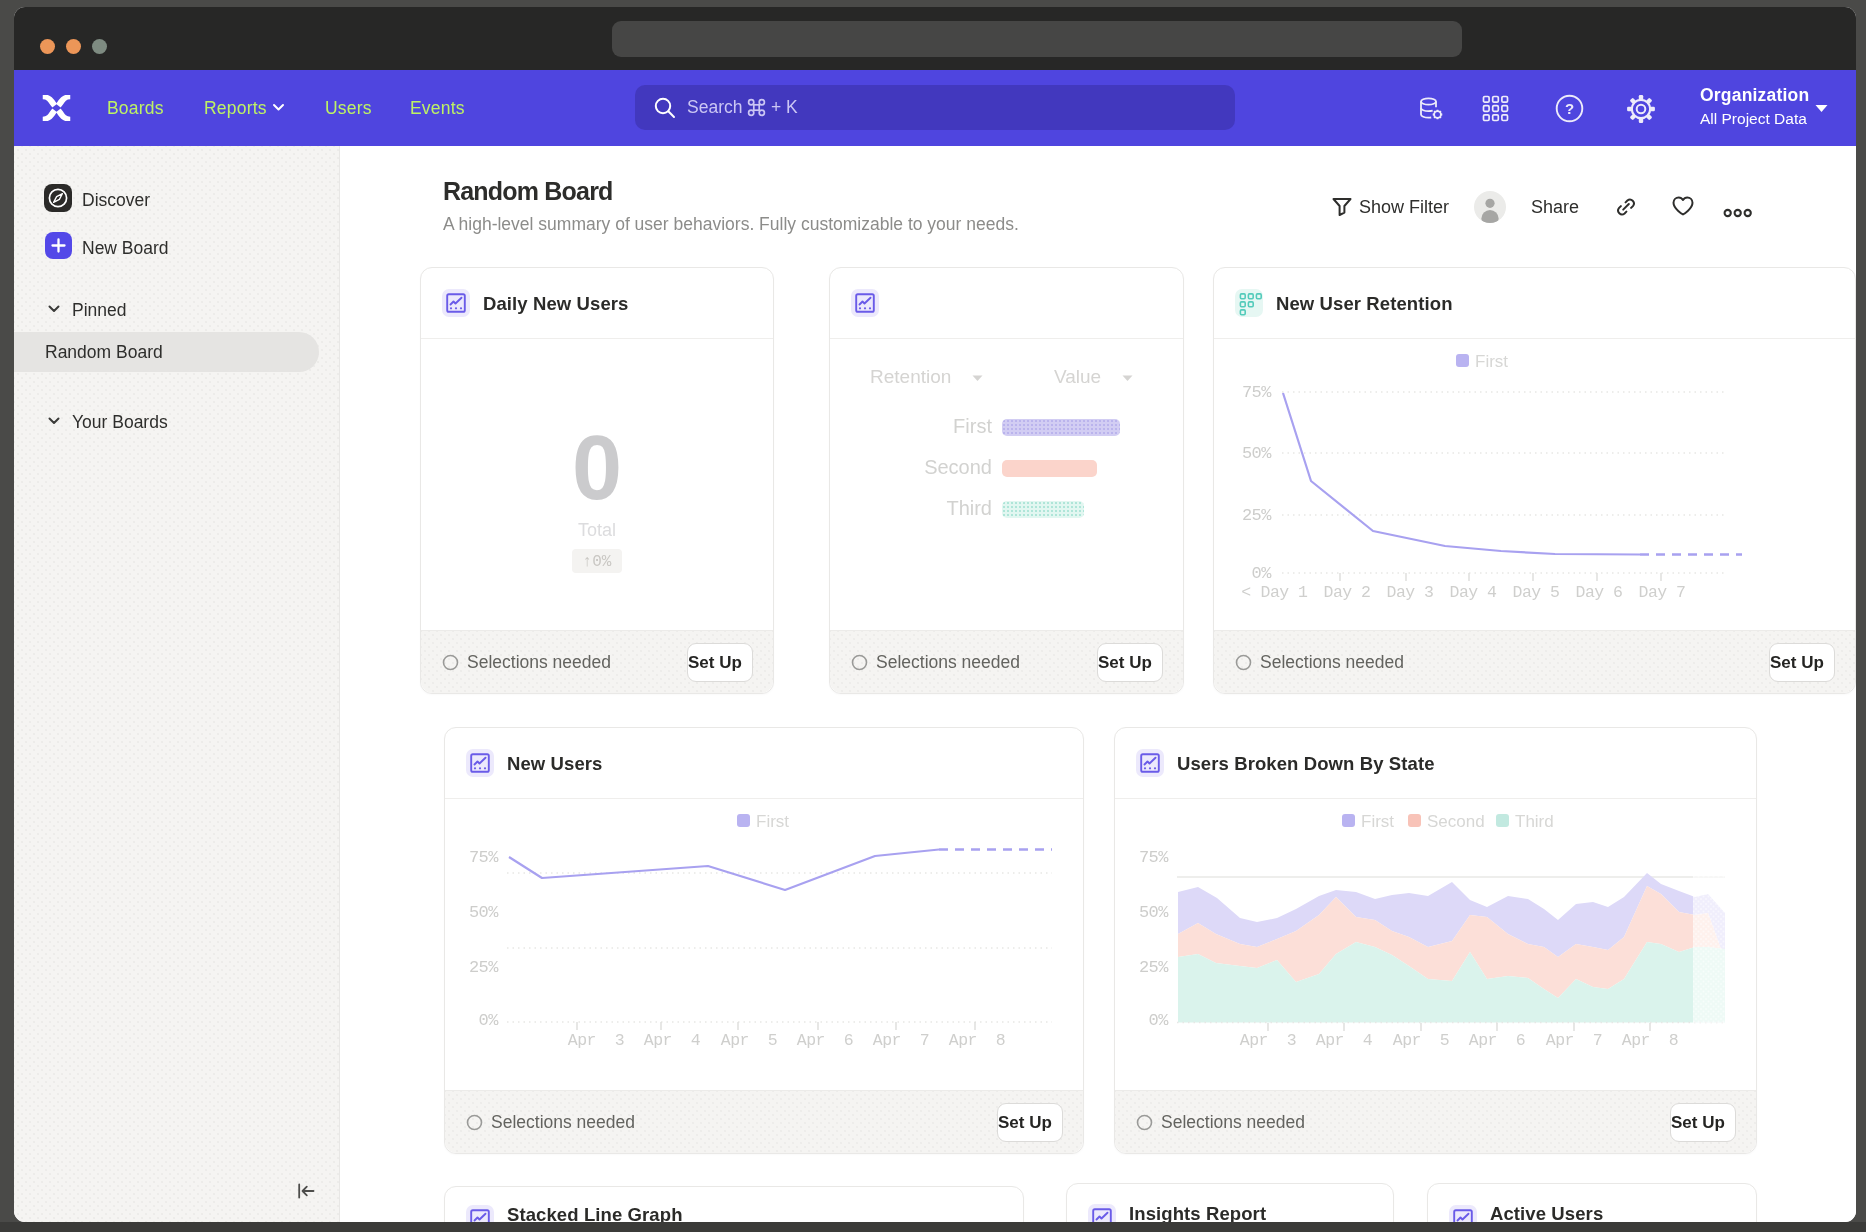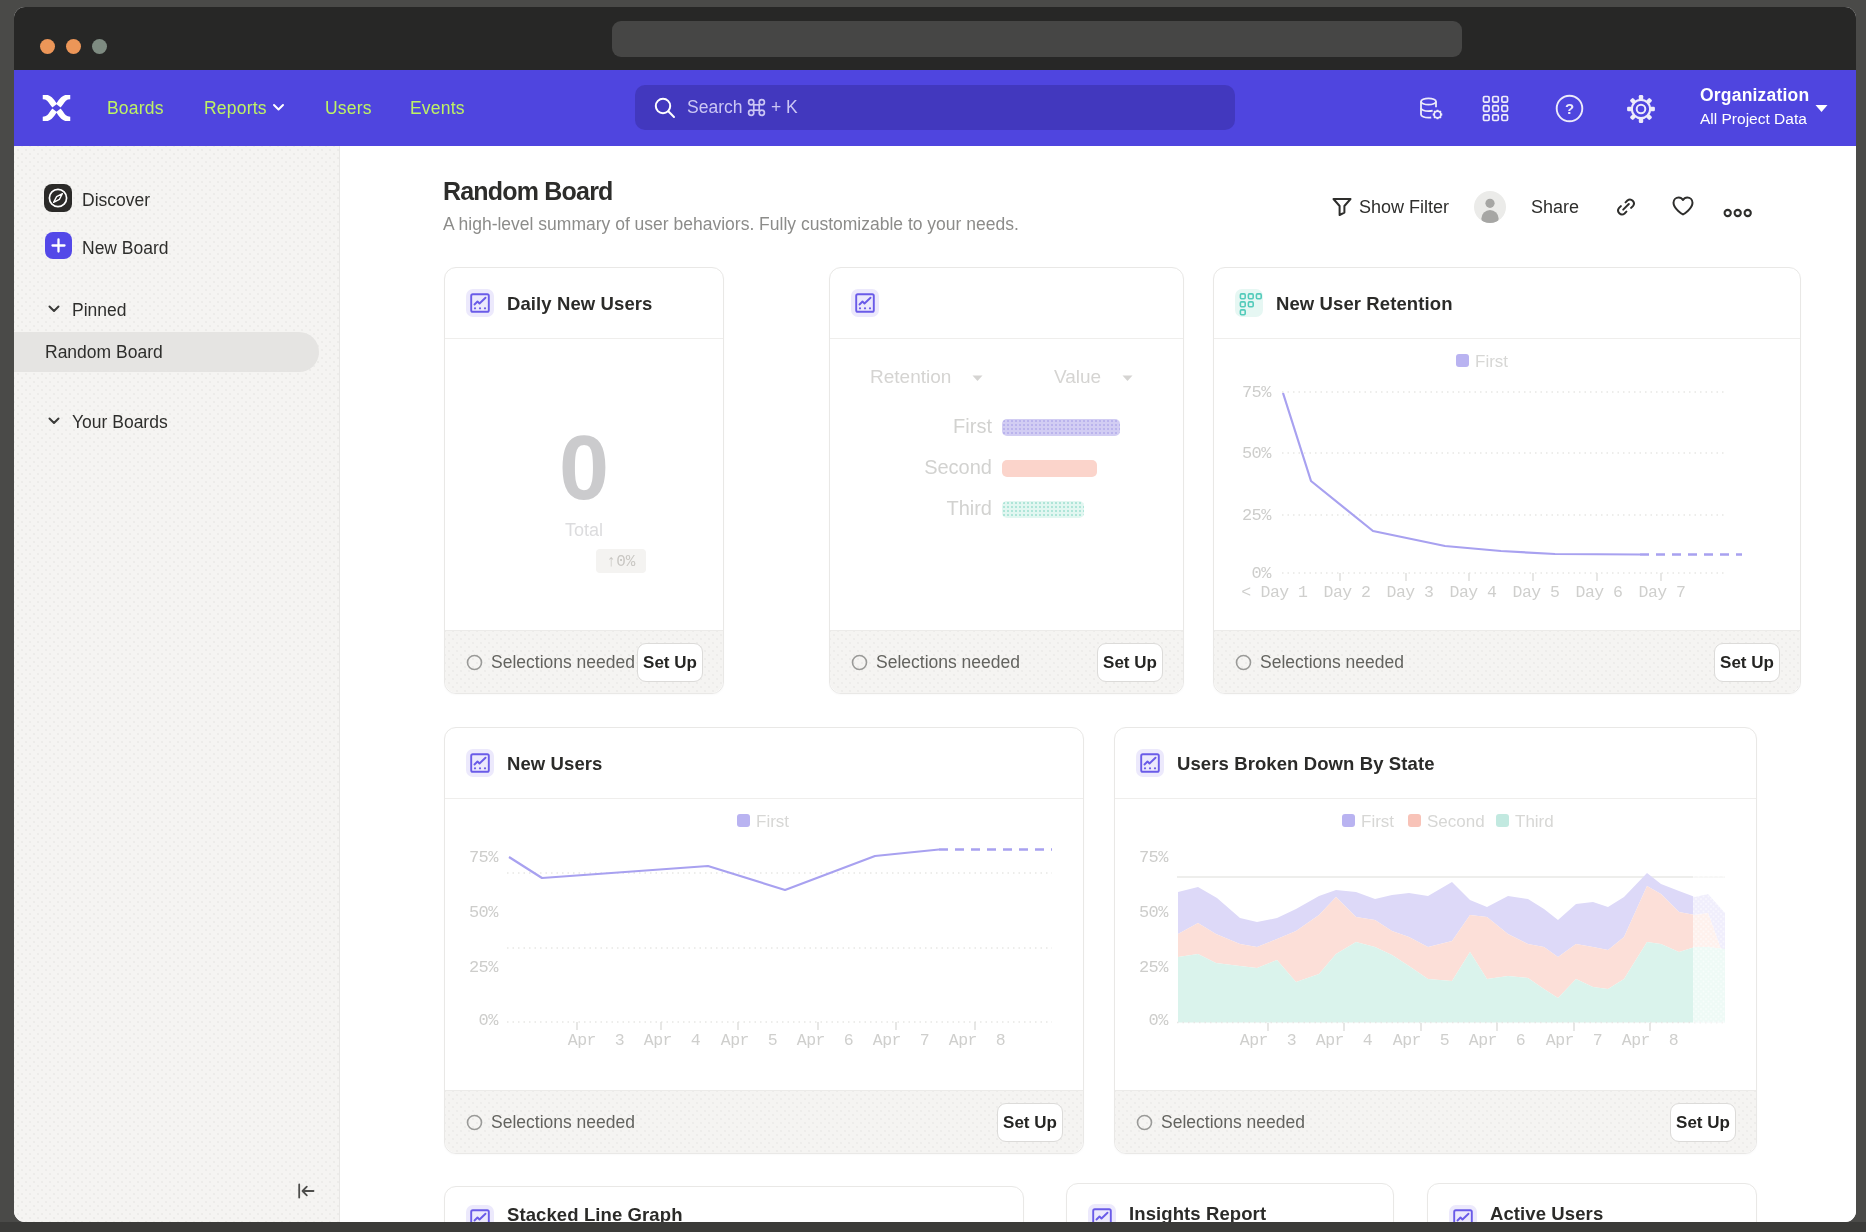--- a/index.html
+++ b/index.html
@@ -14,21 +14,21 @@
 .content{position:absolute;left:327px;top:139px;width:1515px;height:1076px;background:#fff}
 .srow{position:absolute;font-size:17.5px;color:#2E2E2C}
 .card{position:absolute;background:#fff;border:1px solid #E9E8E6;border-radius:12px;box-shadow:0 1px 2px rgba(0,0,0,.025)}
 .chead{position:absolute;left:0;top:0;right:0;height:71px;border-bottom:1px solid #EFEEEC}
 .cicon{position:absolute;width:28px;height:28px;border-radius:7px;background:#ECE9FC}
 .cicon svg{position:absolute;left:0;top:0}
 .ctitle{position:absolute;left:62px;top:0;height:71px;line-height:71px;font-size:18.5px;font-weight:700;color:#2B2B29;letter-spacing:.1px}
 .cfooter{position:absolute;left:0;right:0;bottom:0;height:63px;border-top:1px solid #ECEBE9;border-radius:0 0 12px 12px;background:#F5F4F2;background-image:radial-gradient(circle,rgba(90,90,85,.05) 0.9px,transparent 1.2px),radial-gradient(circle,rgba(90,90,85,.05) 0.9px,transparent 1.2px);background-size:8px 8px;background-position:0 0,4px 4px}
 .fcirc{position:absolute;left:21px;top:23px}
 .ftext{position:absolute;left:46px;top:0;height:63px;line-height:63px;font-size:17.5px;color:#63635F}
-.setup{position:absolute;right:20px;top:12px;width:66px;height:39px;line-height:37px;text-align:center;background:#fff;border:1px solid #DCDBD9;border-radius:9px;font-size:17px;font-weight:700;color:#252523}
+.setup{position:absolute;right:20px;top:12px;width:66px;height:39px;line-height:37px;text-align:left;background:#fff;border:1px solid #DCDBD9;border-radius:9px;font-size:17px;font-weight:700;color:#252523}
 .mono{font-family:"Liberation Mono",monospace}
 .axisy{position:absolute;text-align:right;font-family:"Liberation Mono",monospace;color:#CDCDCB;font-size:17px;letter-spacing:-.5px}
 .axisx{position:absolute;text-align:center;font-family:"Liberation Mono",monospace;color:#CFCFCD;font-size:16.5px;letter-spacing:-.5px;white-space:pre}
 .leg{position:absolute;font-size:17px;color:#D7D7D5}
 .legsq{position:absolute;width:13px;height:13px;border-radius:3px}
 </style></head><body>
 <div class="window">
   <div class="titlebar">
     <span class="tl" style="left:26px;background:#EC9658"></span>
     <span class="tl" style="left:52px;background:#EC9658"></span>
@@ -156,21 +156,21 @@
   </svg>
   <svg style="position:absolute;left:1657px;top:188px" width="24" height="22" fill="none">
       <path d="M12 19.5 C12 19.5 2.5 14 2.5 7.8 C2.5 4.6 5 2.5 7.7 2.5 C9.5 2.5 11.1 3.5 12 5 C12.9 3.5 14.5 2.5 16.3 2.5 C19 2.5 21.5 4.6 21.5 7.8 C21.5 14 12 19.5 12 19.5 Z" stroke="#2E2E2C" stroke-width="2" stroke-linejoin="round"></path>
     </svg>
   <svg style="position:absolute;left:1709px;top:200px" width="30" height="12" fill="none" stroke="#2E2E2C" stroke-width="2.1">
       <circle cx="4.7" cy="6" r="3.1"></circle>
       <circle cx="14.7" cy="6" r="3.1"></circle>
       <circle cx="24.7" cy="6" r="3.1"></circle>
     </svg>
 
-  <div class="card" style="left:430px;top:260px;width:280px;height:427px">
+  <div class="card" style="left:406px;top:260px;width:354px;height:427px">
     <div class="chead"></div>
       <div class="cicon" style="left:21px;top:21px">
         <svg width="28" height="28" viewBox="0 0 28 28" fill="none">
           <rect x="5.2" y="5.2" width="17.6" height="17.6" rx="1.6" stroke="#6A5BE8" stroke-width="1.9"></rect>
           <polyline points="8.5,15.5 11.5,12.5 13.5,14.5 19.5,8.7" stroke="#6A5BE8" stroke-width="1.9" stroke-linecap="round" stroke-linejoin="round"></polyline>
           <circle cx="9" cy="19.3" r="1.1" fill="#6A5BE8"></circle>
           <circle cx="14" cy="19.3" r="1.1" fill="#6A5BE8"></circle>
           <circle cx="19" cy="19.3" r="1.1" fill="#6A5BE8"></circle>
         </svg>
       </div>
@@ -214,21 +214,21 @@
     <div style="position:absolute;left:172px;top:233px;width:82px;height:17px;border-radius:5px;background-color:#E2F7F1;background-image:radial-gradient(rgba(56,190,160,.3) 1px,transparent 1.2px);background-size:4px 4px"></div>
     <div class="cfooter">
         <svg class="fcirc" width="17" height="17">
           <circle cx="8.5" cy="8.5" r="7" stroke="#9a9a98" stroke-width="1.6" fill="none"></circle>
         </svg>
         <span class="ftext">Selections needed</span>
         <span class="setup">Set Up</span>
       </div>
   </div>
 
-  <div class="card" style="left:1199px;top:260px;width:588px;height:427px">
+  <div class="card" style="left:1199px;top:260px;width:643px;height:427px">
     <div class="chead"></div>
     <div class="cicon" style="left:21px;top:21px;background:#E6F7F3">
         <svg width="28" height="28" fill="none" stroke="#54CBBB" stroke-width="1.6">
       <rect x="5.4" y="4.9" width="4.8" height="4.8" rx="1.1"></rect>
           <rect x="13.4" y="4.9" width="4.8" height="4.8" rx="1.1"></rect>
           <rect x="21.4" y="4.9" width="4.8" height="4.8" rx="1.1"></rect>
       <rect x="5.4" y="12.9" width="4.8" height="4.8" rx="1.1"></rect>
           <rect x="13.4" y="12.9" width="4.8" height="4.8" rx="1.1"></rect>
       <rect x="5.4" y="20.9" width="4.8" height="4.8" rx="1.1"></rect>
     </svg>

